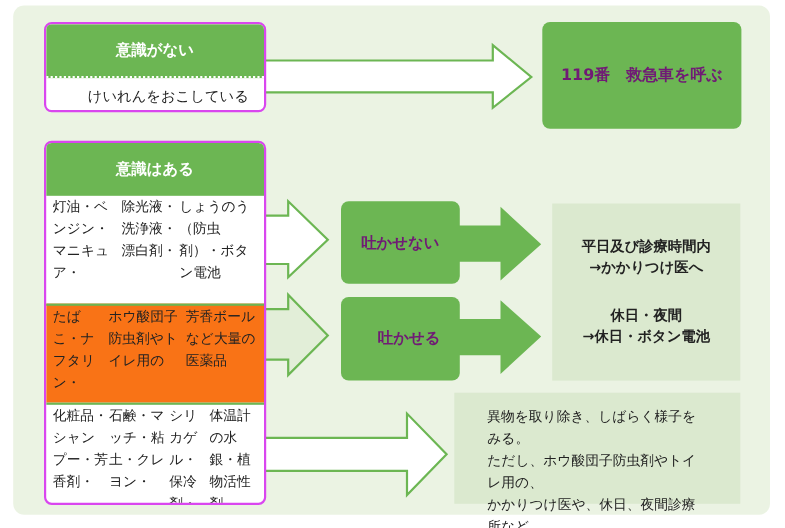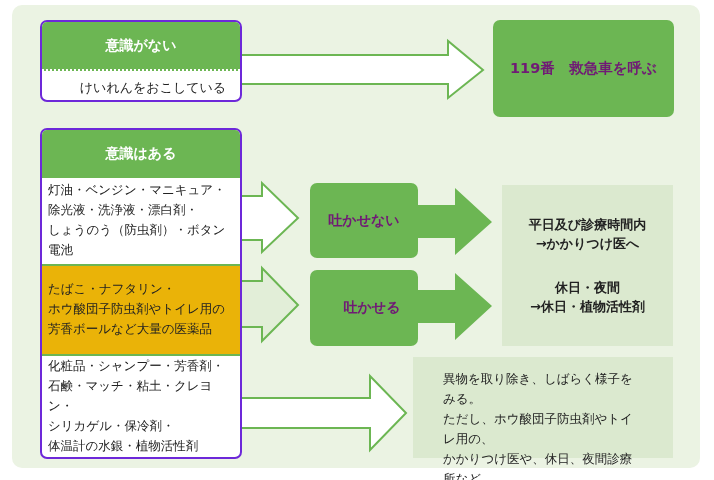--- a/index.html
+++ b/index.html
@@ -2,26 +2,26 @@
 <html><head>
 <meta charset="utf-8">
 <style>
   html, body { margin:0; padding:0; background:#ffffff; }
   body { width:714px; height:480px; position:relative; overflow:hidden;
          font-family:"DejaVu Sans", "Liberation Sans", sans-serif; color:#222; }
   .bg { position:absolute; left:12px; top:5px; width:688px; height:463px;
         background:#ebf3e3; border-radius:10px; }
   svg.arrows { position:absolute; left:0; top:0; width:714px; height:480px; }
   .box { position:absolute; box-sizing:border-box; }
-  .card { border:2px solid #6d28d9; border-radius:7px; overflow:hidden; background:#fff;font-family:Liberation Mono, monospace; }
+  .card { border:2px solid #d946ef; border-radius:7px; overflow:hidden; background:#fff; }
   .hdr { background:#6cb653; color:#fff; font-weight:bold; font-size:14px;
          display:flex; align-items:center; justify-content:center; }
   .hdr-dotted { border-bottom:2px dotted #ffffff; }
-  .cell { font-size:12.5px; line-height:20px; padding:0 6px; display:flex; flex-direction:column; justify-content:center; box-sizing:border-box; }
-  .cell.alt { background:#eab308; }
+  .cell { font-size:12.5px; line-height:20px; padding:0 6px; display:flex; flex-direction:row; justify-content:center; box-sizing:border-box; }
+  .cell.alt { background:#f97316;margin-top:12px; }
   .cell + .cell { border-top:2px solid #6cb653; }
   .green-solid { background:#6cb653; color:#701a75; font-weight:bold; border-radius:7px;
                  display:flex; align-items:center; justify-content:center; font-size:14px; }
   .panel { background:#dbe9cf; font-size:13px; font-weight:bold; text-align:center;
            display:flex; flex-direction:column; justify-content:space-around; padding:18px 11px; box-sizing:border-box; line-height:19px; }
   .note { background:#dbe9cf; font-size:12.5px; line-height:20px; padding:12px 30px; box-sizing:border-box; }
 </style>
 </head>
 <body>
 
@@ -71,21 +71,21 @@
 <div class="box green-solid" style="left:310px; top:183px; width:108px; height:75px;">吐かせない</div>
 <div class="box green-solid" style="left:310px; top:270px; width:108px; height:76px;padding-left:16px;">吐かせる</div>
 
 <div class="box panel" style="left:502px; top:185px; width:171px; height:161px;">
   <div>
     <div>平日及び診療時間内</div>
     <div>→かかりつけ医へ</div>
   </div>
   <div>
     <div>休日・夜間</div>
-    <div>→休日・植物活性剤</div>
+    <div>→休日・ボタン電池</div>
   </div>
 </div>
 
 <div class="box note" style="left:413px; top:357px; width:260px; height:101px;">
   <div>異物を取り除き、しばらく様子をみる。</div>
   <div>ただし、ホウ酸団子防虫剤やトイレ用の、</div>
   <div>かかりつけ医や、休日、夜間診療所など</div>
   <div>を受診してください。</div>
 </div>
 

